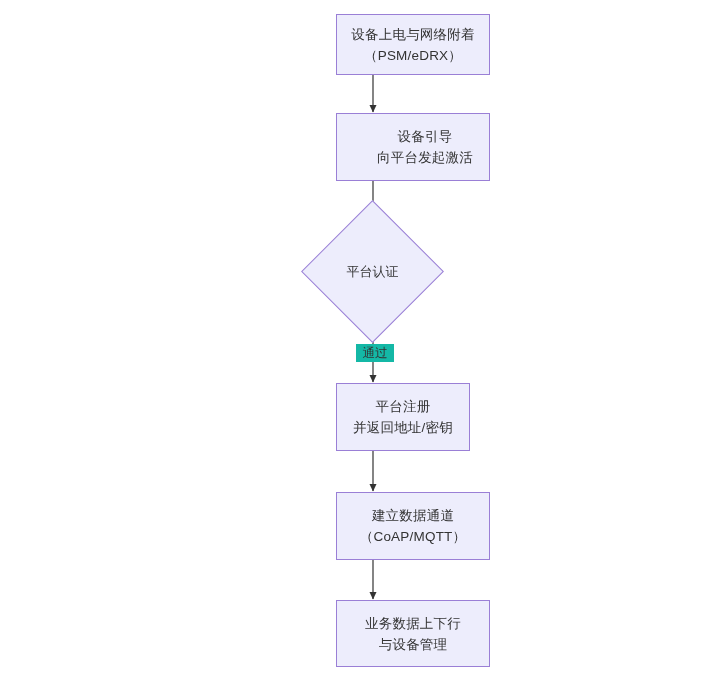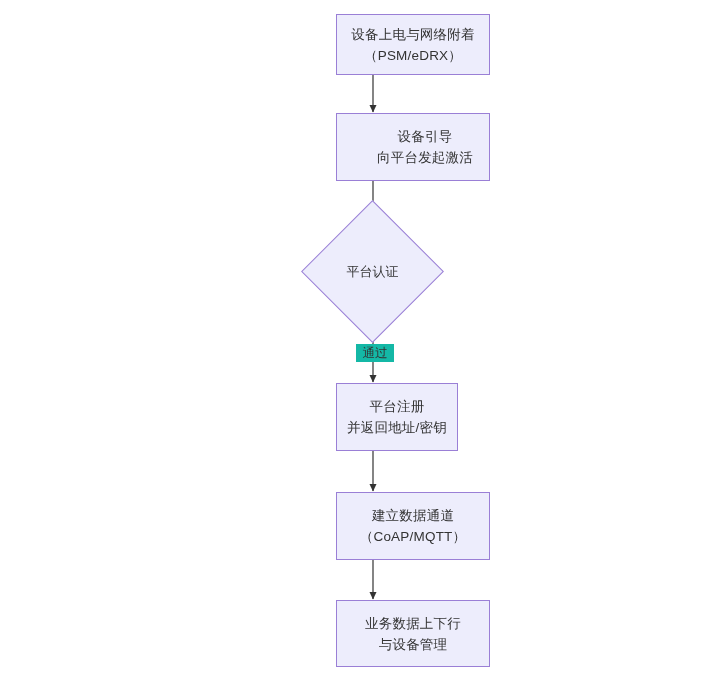--- a/index.html
+++ b/index.html
@@ -129,21 +129,21 @@
 向平台发起激活</div>
   </div>
 
   <div class="node node-decision" style="left:322px; top:221px; width:101px; height:101px;">
     <div class="diamond-shape"></div>
     <div class="diamond-text">平台认证</div>
   </div>
 
   <div class="edge-label" style="left:356px; top:344px; width:34px;">通过</div>
 
-  <div class="node node-process" style="left:296px; top:383px; width:122px; height:68px;">
+  <div class="node node-process" style="left:296px; top:383px; width:134px; height:68px;">
     <div class="node-label">平台注册
 并返回地址/密钥</div>
   </div>
 
   <div class="node node-process" style="left:296px; top:600px; width:154px; height:67px;">
     <div class="node-label">业务数据上下行
 与设备管理</div>
   </div>
 
   <div class="node node-process" style="left:296px; top:492px; width:154px; height:68px;">

